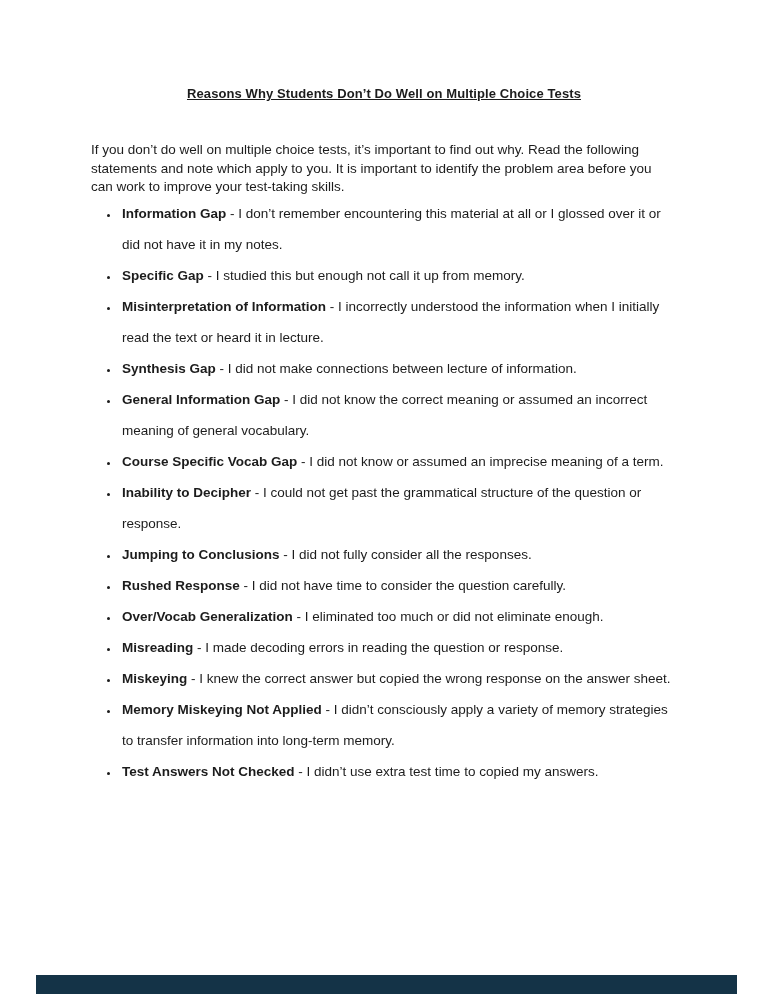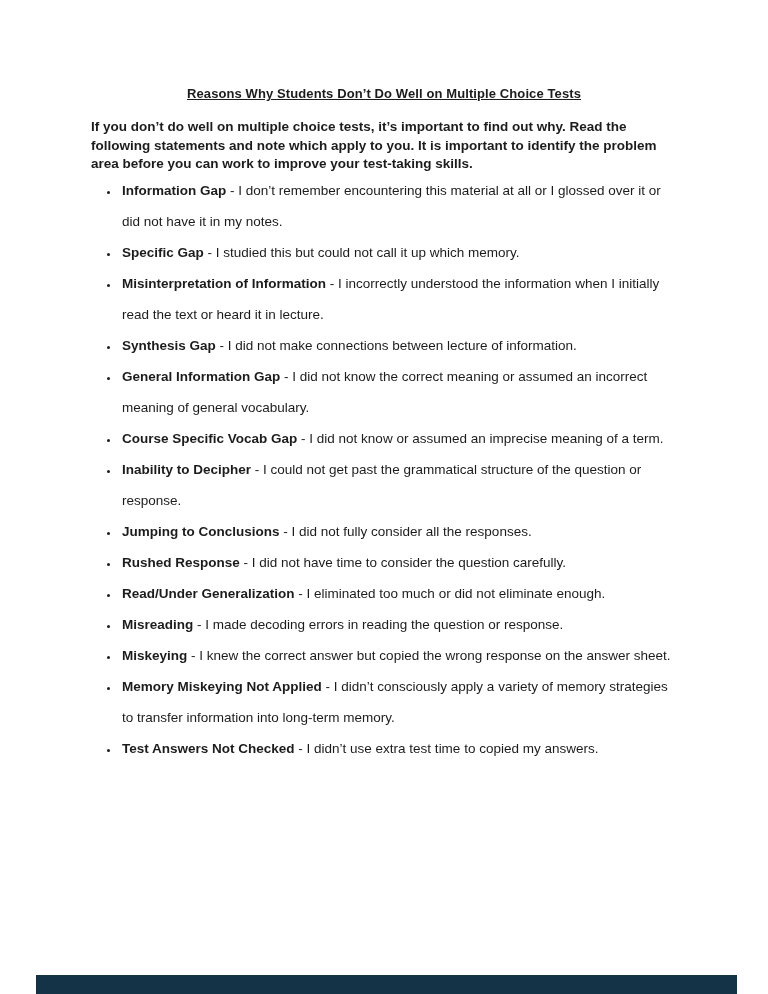--- a/index.html
+++ b/index.html
@@ -19,24 +19,23 @@
     position: relative;
   }
   .title {
     text-align: center;
     font-weight: bold;
     font-size: 13px;
     text-decoration: underline;
     letter-spacing: 0.1px;
   }
   .intro {
-    margin-top: 17px;
+    margin-top: 40px;
     font-size: 13.5px;
     line-height: 18.5px;
-    font-weight: bold;
   }
   ul.reasons {
     margin-top: 1px;
     padding-left: 29px;
     list-style-type: disc;
     font-size: 13.5px;
   }
   ul.reasons li {
     line-height: 31px;
     padding-left: 2px;
@@ -63,21 +62,21 @@
 
   <p class="intro">If you don’t do well on multiple choice tests, it’s important to find out why. Read the following statements and note which apply to you. It is important to identify the problem area before you can work to improve your test-taking skills.</p>
 
   <ul class="reasons">
     <li>
       <span class="term">Information Gap</span>
       <span>- I don’t remember encountering this material at all or I glossed over it or did not have it in my notes.</span>
     </li>
     <li>
       <span class="term">Specific Gap</span>
-      <span>- I studied this but could not call it up which memory.</span>
+      <span>- I studied this but enough not call it up from memory.</span>
     </li>
     <li>
       <span class="term">Misinterpretation of Information</span>
       <span>- I incorrectly understood the information when I initially read the text or heard it in lecture.</span>
     </li>
     <li>
       <span class="term">Synthesis Gap</span>
       <span>- I did not make connections between lecture of information.</span>
     </li>
     <li>
@@ -94,21 +93,21 @@
     </li>
     <li>
       <span class="term">Jumping to Conclusions</span>
       <span>- I did not fully consider all the responses.</span>
     </li>
     <li>
       <span class="term">Rushed Response</span>
       <span>- I did not have time to consider the question carefully.</span>
     </li>
     <li>
-      <span class="term">Read/Under Generalization</span>
+      <span class="term">Over/Vocab Generalization</span>
       <span>- I eliminated too much or did not eliminate enough.</span>
     </li>
     <li>
       <span class="term">Misreading</span>
       <span>- I made decoding errors in reading the question or response.</span>
     </li>
     <li>
       <span class="term">Miskeying</span>
       <span>- I knew the correct answer but copied the wrong response on the answer sheet.</span>
     </li>

